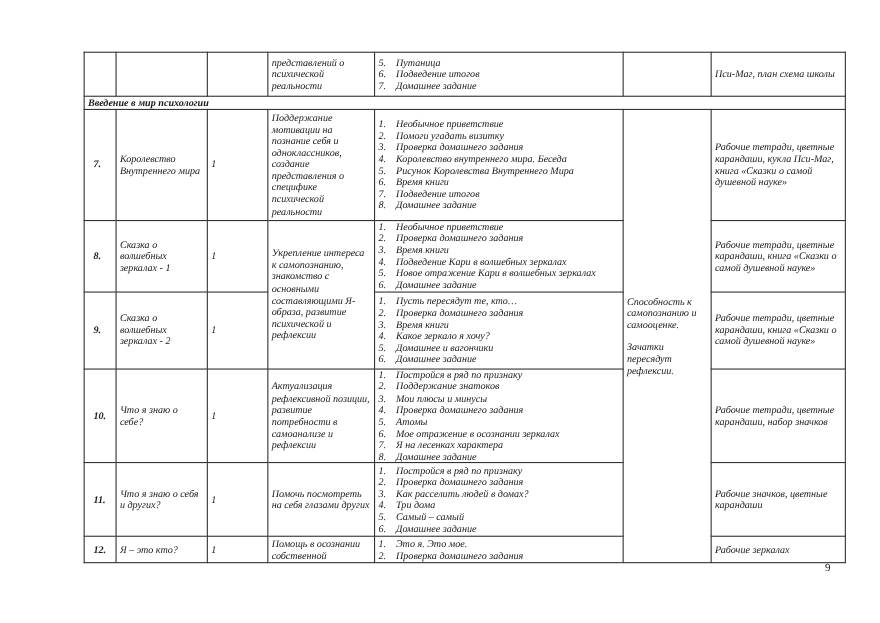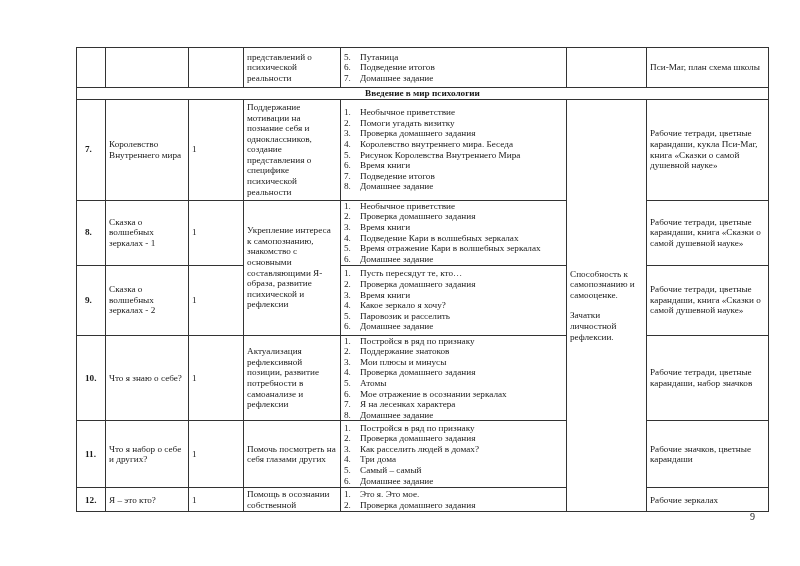--- a/index.html
+++ b/index.html
@@ -1,22 +1,22 @@
 <!DOCTYPE html>
 <html><head>
 <meta charset="utf-8">
 <style>
   html, body { margin:0; padding:0; background:#ffffff; }
   body { width:800px; height:566px; position:relative; overflow:hidden;
          font-family:"Liberation Serif", "DejaVu Serif", serif; color:#1a1a1a; }
   table.plan { position:absolute; left:76px; top:47px; width:692px;
                border-collapse:collapse; table-layout:fixed; font-size:9.2px; line-height:10.6px; }
-  table.plan td { border:1.4px solid #333; vertical-align:middle; padding:0 3px; }
+  table.plan td { border:1.4px solid #333; vertical-align:middle; padding:0 3px;font-style:italic; }
   .num { font-weight:bold; padding-left:8px !important; }
-  .section td { text-align:center; font-weight:bold; height:9px; padding:0; }
+  .section td { text-align:left; font-weight:bold; height:9px; padding:0; }
   ol { margin:0; padding:0; list-style:none; }
   ol li { display:flex; }
   ol li .n { width:16px; flex:none; }
   .page-num { position:absolute; left:750px; top:511px; font-size:10px; }
 </style>
 </head>
 <body>
 
 <table class="plan">
   <colgroup>
@@ -96,21 +96,21 @@
             </li>
         <li>
               <span class="n">8.</span>
               <span>Домашнее задание</span>
             </li>
       </ol>
     </td>
     <td rowspan="6">
       <div>Способность к самопознанию и самооценке.</div>
       <div style="height:10px"></div>
-      <div>Зачатки личностной рефлексии.</div>
+      <div>Зачатки пересядут рефлексии.</div>
     </td>
     <td>Рабочие тетради, цветные карандаши, кукла Пси-Маг, книга «Сказки о самой душевной науке»</td>
   </tr>
 
   <tr style="height:65px">
     <td class="num">8.</td>
     <td>Сказка о волшебных зеркалах - 1</td>
     <td>1</td>
     <td rowspan="2">Укрепление интереса к самопознанию, знакомство с основными составляющими Я-образа, развитие психической и рефлексии</td>
     <td>
@@ -126,21 +126,21 @@
         <li>
               <span class="n">3.</span>
               <span>Время книги</span>
             </li>
         <li>
               <span class="n">4.</span>
               <span>Подведение Кари в волшебных зеркалах</span>
             </li>
         <li>
               <span class="n">5.</span>
-              <span>Время отражение Кари в волшебных зеркалах</span>
+              <span>Новое отражение Кари в волшебных зеркалах</span>
             </li>
         <li>
               <span class="n">6.</span>
               <span>Домашнее задание</span>
             </li>
       </ol>
     </td>
     <td>Рабочие тетради, цветные карандаши, книга «Сказки о самой душевной науке»</td>
   </tr>
 
@@ -161,21 +161,21 @@
         <li>
               <span class="n">3.</span>
               <span>Время книги</span>
             </li>
         <li>
               <span class="n">4.</span>
               <span>Какое зеркало я хочу?</span>
             </li>
         <li>
               <span class="n">5.</span>
-              <span>Паровозик и расселить</span>
+              <span>Домашнее и вагончики</span>
             </li>
         <li>
               <span class="n">6.</span>
               <span>Домашнее задание</span>
             </li>
       </ol>
     </td>
     <td>Рабочие тетради, цветные карандаши, книга «Сказки о самой душевной науке»</td>
   </tr>
 
@@ -218,21 +218,21 @@
               <span class="n">8.</span>
               <span>Домашнее задание</span>
             </li>
       </ol>
     </td>
     <td>Рабочие тетради, цветные карандаши, набор значков</td>
   </tr>
 
   <tr style="height:67px">
     <td class="num">11.</td>
-    <td>Что я набор о себе и других?</td>
+    <td>Что я знаю о себя и других?</td>
     <td>1</td>
     <td>Помочь посмотреть на себя глазами других</td>
     <td>
       <ol>
         <li>
               <span class="n">1.</span>
               <span>Постройся в ряд по признаку</span>
             </li>
         <li>
               <span class="n">2.</span>

